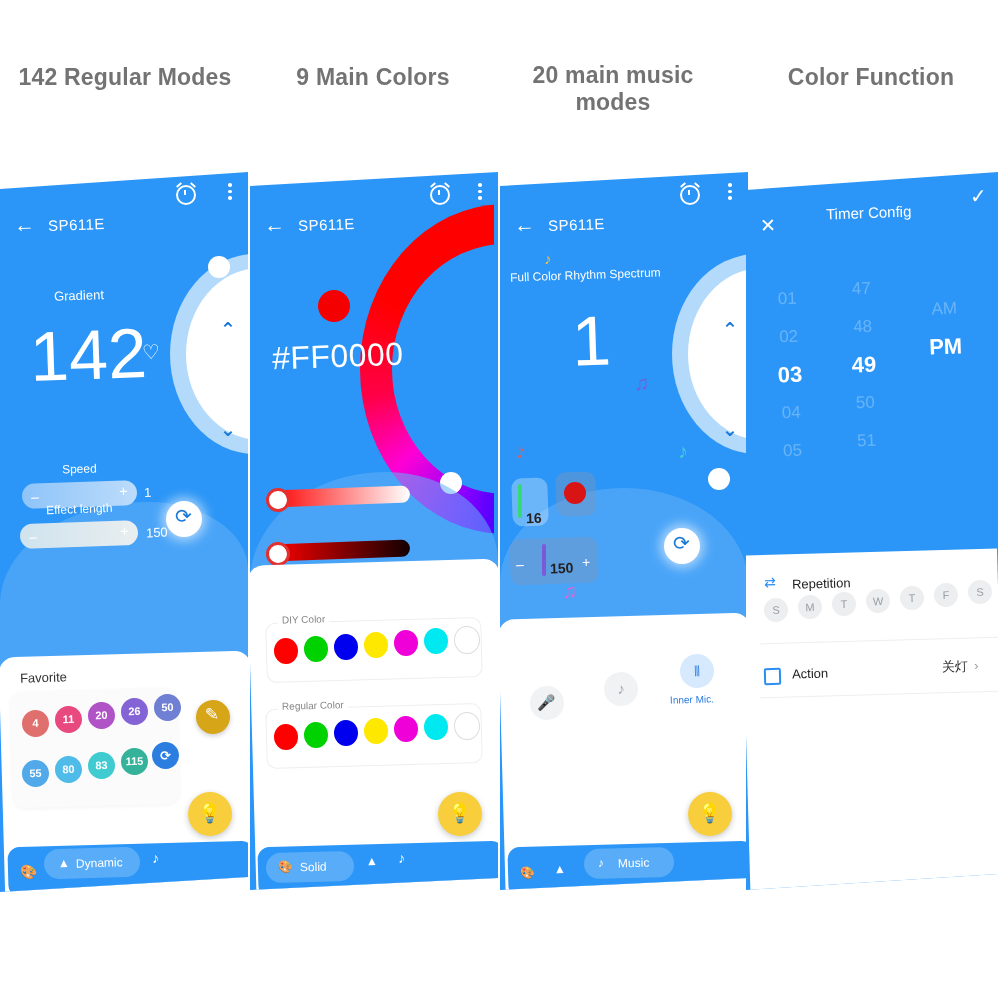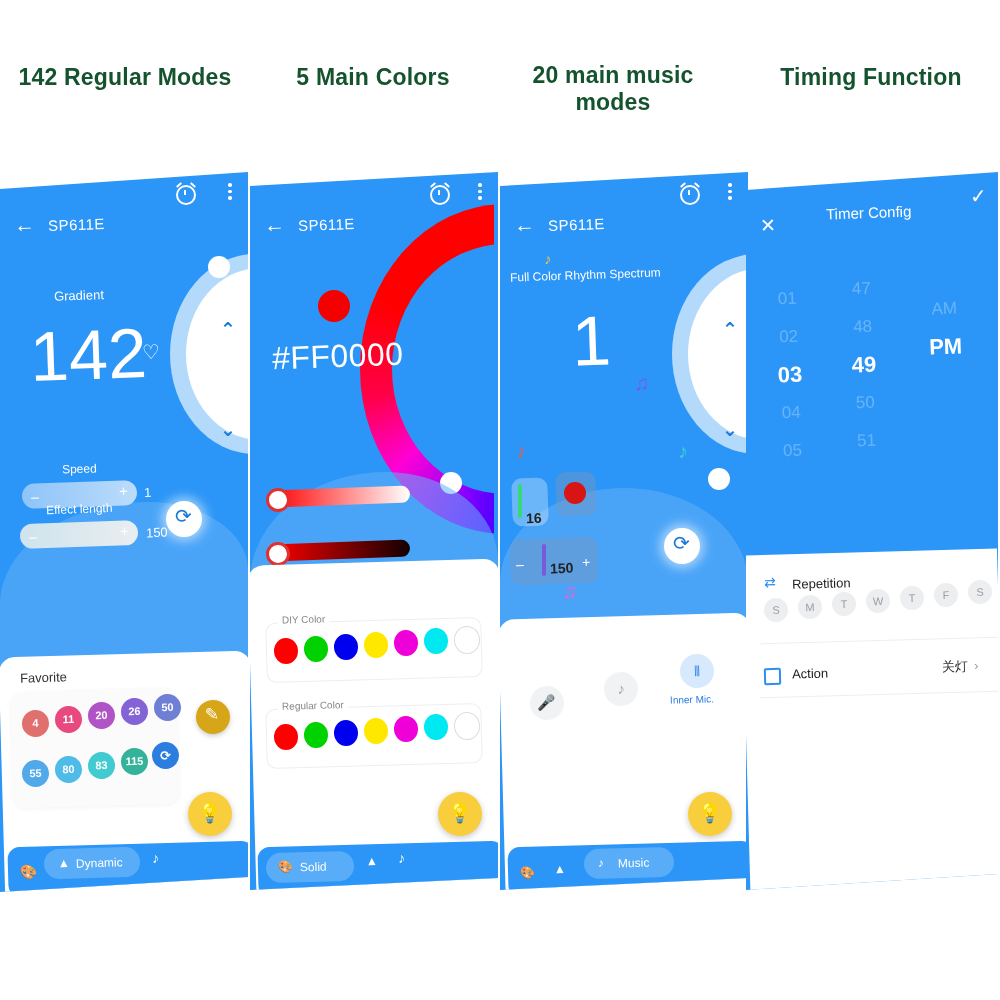--- a/index.html
+++ b/index.html
@@ -1,20 +1,20 @@
 <!DOCTYPE html>
 <html><head>
 <meta charset="utf-8">
 <style>
   html,body{margin:0;padding:0;background:#ffffff;}
   body{width:1000px;height:1000px;position:relative;overflow:hidden;
        font-family:"Liberation Sans","DejaVu Sans",sans-serif;}
 
   
-  .hdr{position:absolute;color:#14532d;font-weight:bold;text-align:center;
+  .hdr{position:absolute;color:#737373;font-weight:bold;text-align:center;
        font-size:23px;line-height:27px;letter-spacing:.2px;}
   #hdr0{left:0;top:64px;width:250px;}
   #hdr1{left:248px;top:64px;width:250px;}
   #hdr2{left:496px;top:62px;width:234px;}
   #hdr3{left:742px;top:64px;width:258px;}
 
   
   .phone{position:absolute;overflow:hidden;background:#2b96f7;}
   #p0{left:0px;  top:172px;width:248px;height:720px;
       clip-path:polygon(0 17px,248px 0,248px 705px,0 720px);}
@@ -139,23 +139,23 @@
        color:#9a9ea3;font-size:11px;text-align:center;line-height:24px;}
   .divider{position:absolute;height:1px;background:#eceef0;}
   .ic-rep{position:absolute;color:#2b8ef0;font-size:14px;}
   .ic-cal{position:absolute;width:13px;height:13px;border:2px solid #2b8ef0;border-radius:2px;}
   .chevr{position:absolute;color:#999;font-size:13px;}
 </style>
 </head>
 <body>
 
 <div class="hdr" id="hdr0">142 Regular Modes</div>
-<div class="hdr" id="hdr1">5 Main Colors</div>
+<div class="hdr" id="hdr1">9 Main Colors</div>
 <div class="hdr" id="hdr2">20 main music modes</div>
-<div class="hdr" id="hdr3">Timing Function</div>
+<div class="hdr" id="hdr3">Color Function</div>
 
 <div class="phone" id="p0">
   <div class="statusbar">
     <div class="ic-alarm" style="left:176px;top:13px;">
         <i></i>
       </div>
     <div class="ic-dots" style="left:228px;top:11px;">
         <span></span>
         <span></span>
         <span></span>

